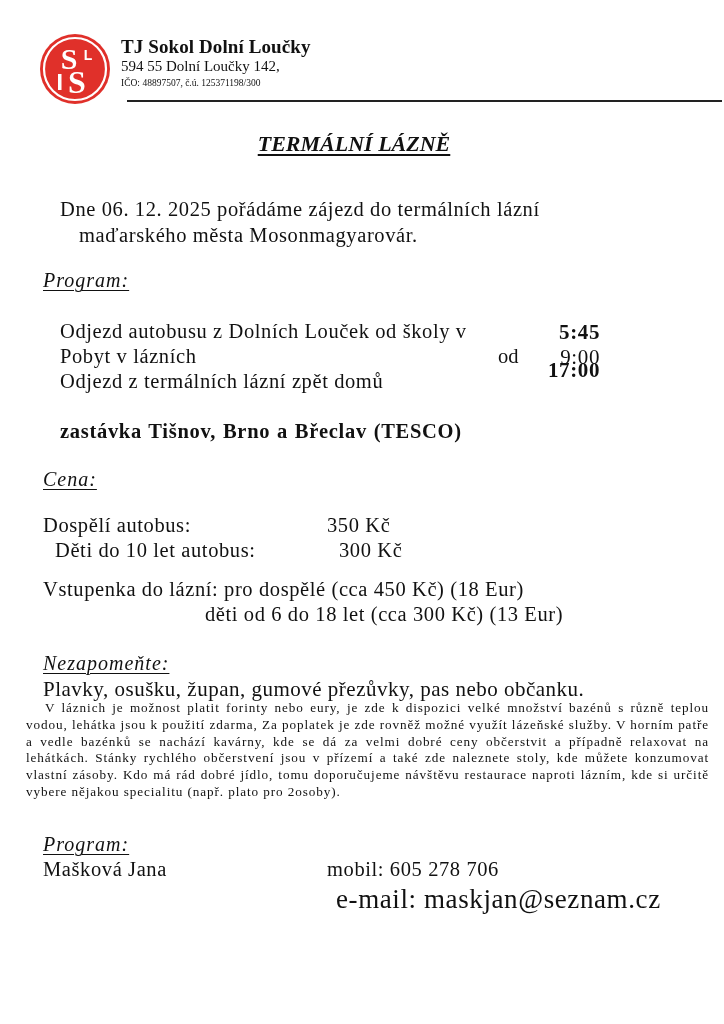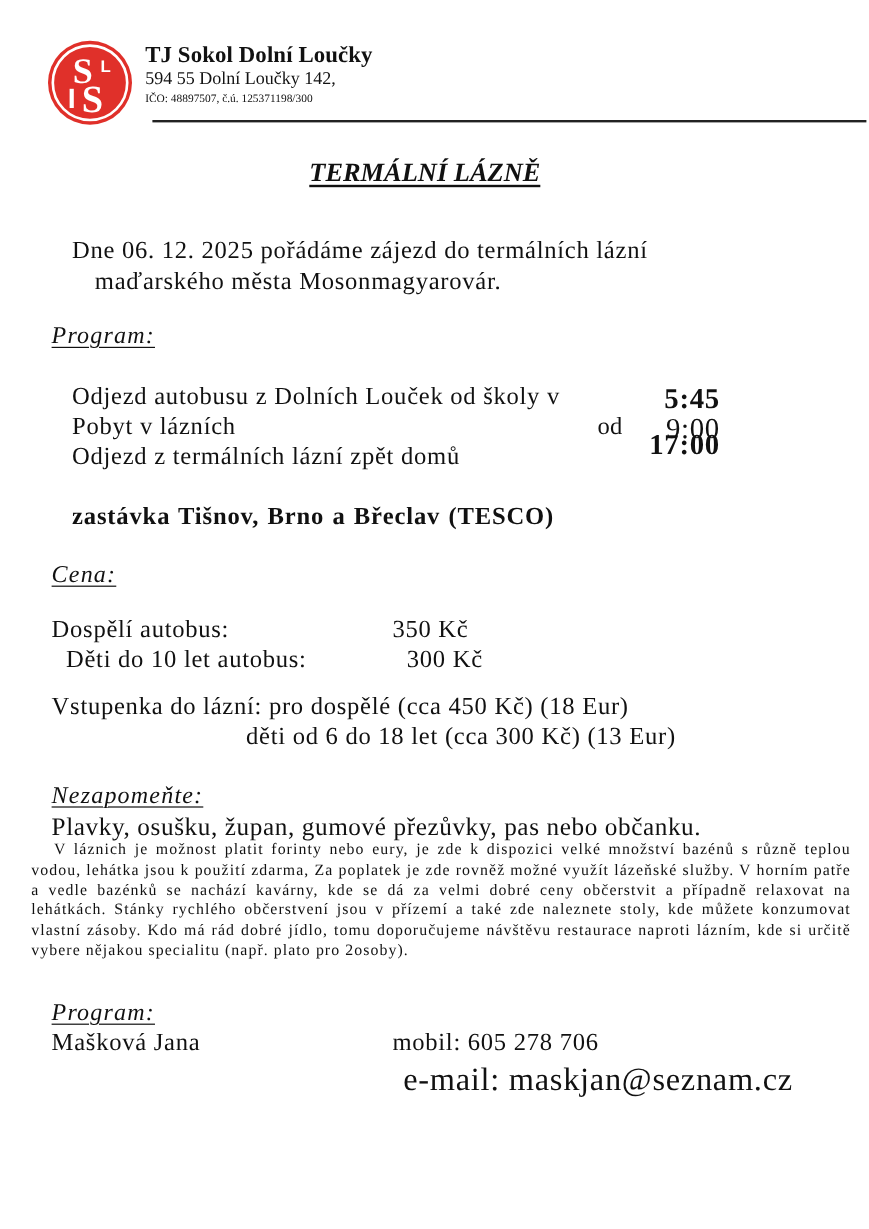--- a/index.html
+++ b/index.html
@@ -29,21 +29,21 @@
 
   .intro1 { left: 60px; top: 198px; }
   .intro2 { left: 32px; top: 224px; margin-left: 47px; }
   .lbl-program { left: 43px; top: 269px; }
 
   .prog-row { left: 60px; font-size: 20.5px; letter-spacing: 0.6px; }
   .prog-r1 { top: 320px; }
   .prog-r2 { top: 345px; }
   .prog-r3 { top: 370px; }
   .prog-od { left: 498px; top: 345px; font-size: 20.5px; }
-  .prog-time { right: 124px; font-size: 24px; text-align: right; letter-spacing: 0.6px; }
+  .prog-time { right: 124px; font-size: 21px; text-align: right; letter-spacing: 0.6px; }
   .bold { font-weight: bold; }
   .t1 { top: 320px; }
   .t2 { top: 345px; }
   .t3 { top: 358px; }
 
   .stops { left: 60px; top: 420px; font-size: 20.5px; font-weight: bold; letter-spacing: 0.7px; word-spacing: 1px; }
   .lbl-cena { left: 43px; top: 468px; }
 
   .price-label { left: 43px; font-size: 20.5px; letter-spacing: 0.6px; }
   .price-val { left: 327px; font-size: 20.5px; letter-spacing: 0.6px; }

